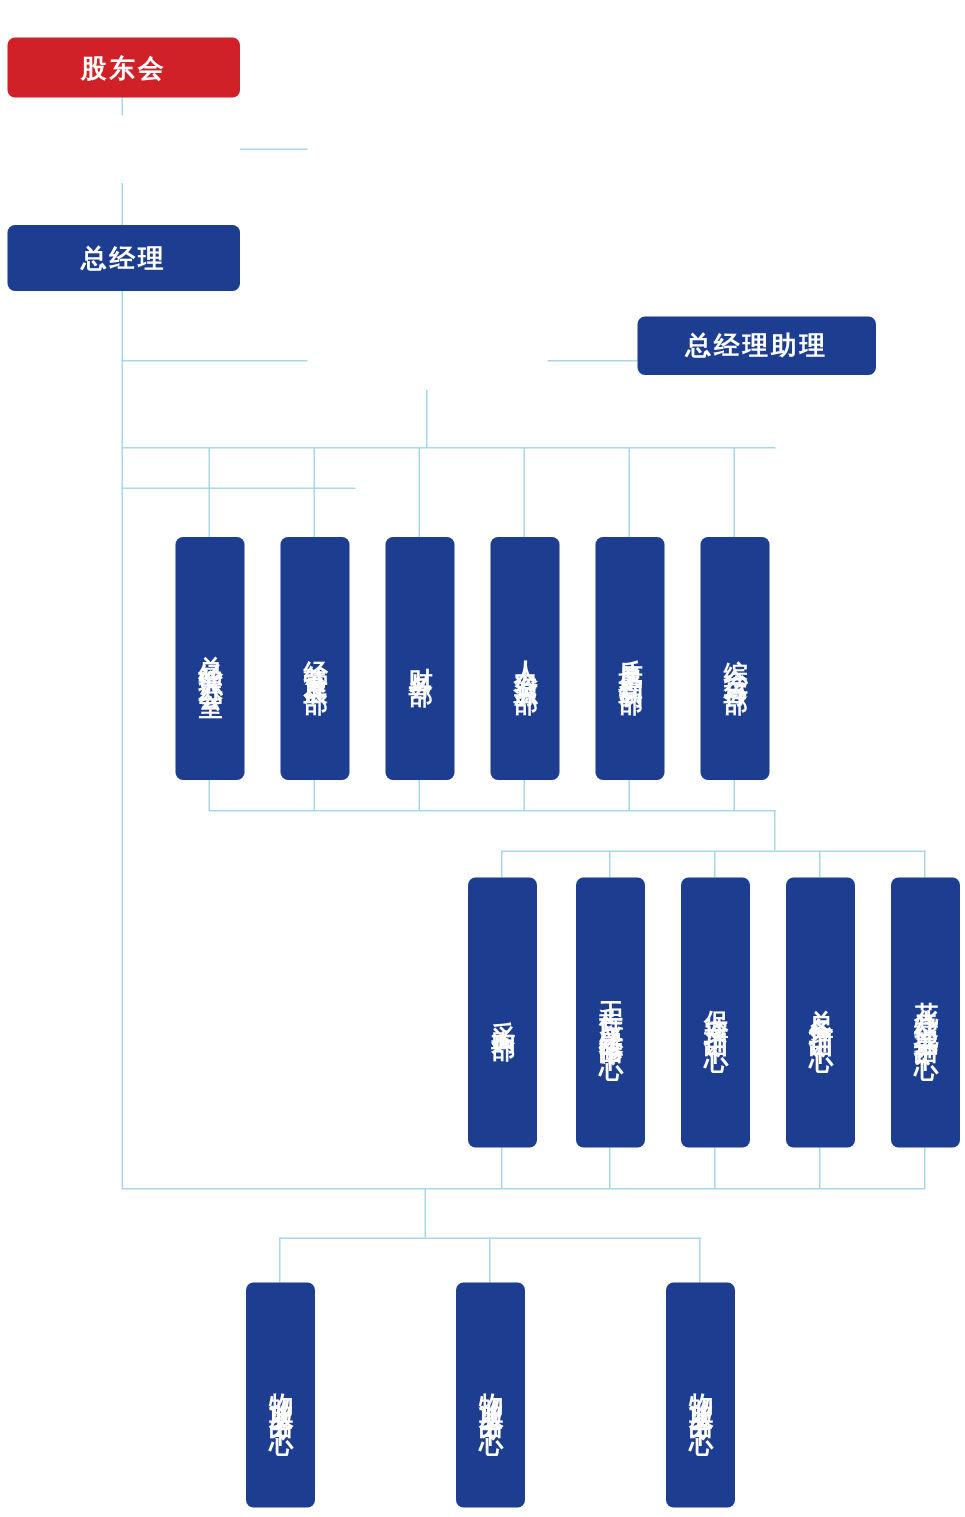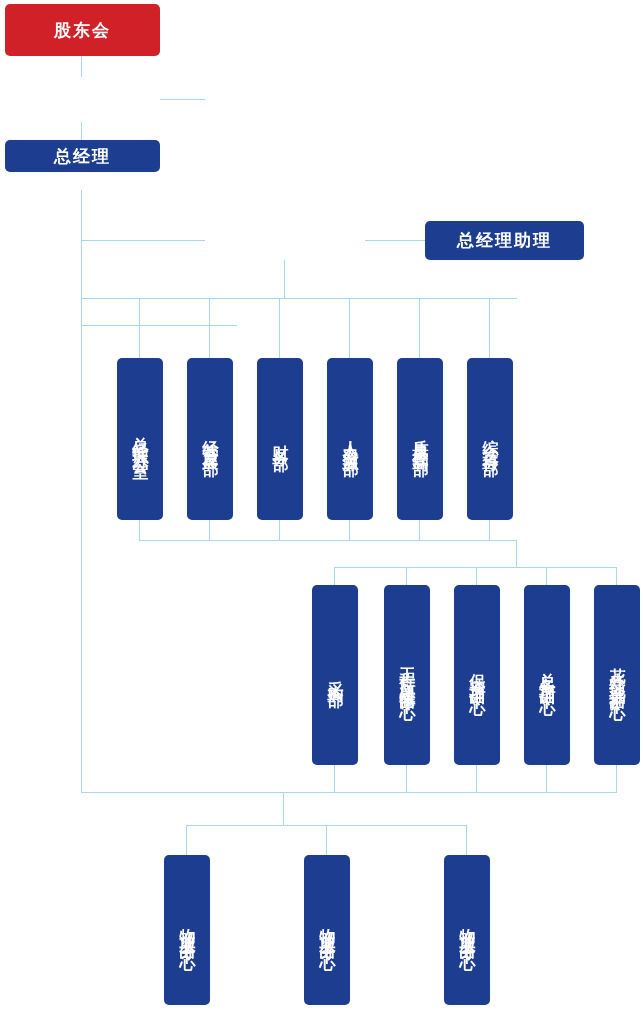--- a/index.html
+++ b/index.html
@@ -80,28 +80,28 @@
   <div class="line vline" style="left:546px; top:765px; height:27px"></div>
   <div class="line vline" style="left:616px; top:765px; height:27px"></div>
   <div class="line hline" style="left:81px; top:792px; width:536px"></div>
 
   <div class="line vline" style="left:283px; top:792px; height:33px"></div>
   <div class="line hline" style="left:186px; top:825px; width:281px"></div>
   <div class="line vline" style="left:186px; top:825px; height:30px"></div>
   <div class="line vline" style="left:326px; top:825px; height:30px"></div>
   <div class="line vline" style="left:466px; top:825px; height:30px"></div>
 
-  <div class="node node-red" style="left:5px; top:4px; width:155px; height:52px">股东会</div>
+  <div class="node node-red" style="left:5px; top:25px; width:155px; height:40px">股东会</div>
 
 
 
-  <div class="node node-navy" style="left:5px; top:140px; width:155px; height:32px">总经理</div>
+  <div class="node node-navy" style="left:5px; top:150px; width:155px; height:44px">总经理</div>
 
 
-  <div class="node node-navy" style="left:425px; top:221px; width:159px; height:39px">总经理助理</div>
+  <div class="node node-navy" style="left:425px; top:211px; width:159px; height:39px">总经理助理</div>
 
   <div class="node node-navy vert" style="left:117px; top:358px; width:46px; height:162px">总经理办公室</div>
   <div class="node node-navy vert" style="left:187px; top:358px; width:46px; height:162px">经营发展部</div>
   <div class="node node-navy vert" style="left:257px; top:358px; width:46px; height:162px">财务部</div>
   <div class="node node-navy vert" style="left:327px; top:358px; width:46px; height:162px">人力资源部</div>
   <div class="node node-navy vert" style="left:397px; top:358px; width:46px; height:162px">质量控制部</div>
   <div class="node node-navy vert" style="left:467px; top:358px; width:46px; height:162px">综合运行部</div>
 
   <div class="node node-navy vert" style="left:312px; top:585px; width:46px; height:180px">采购部</div>
   <div class="node node-navy vert" style="left:384px; top:585px; width:46px; height:180px">工程应急维修中心</div>

